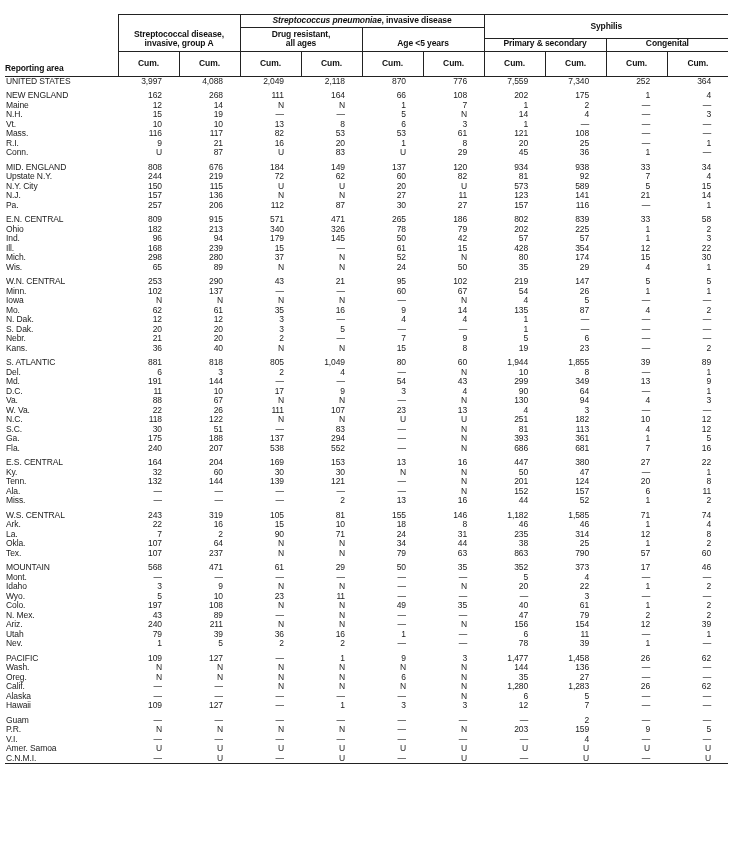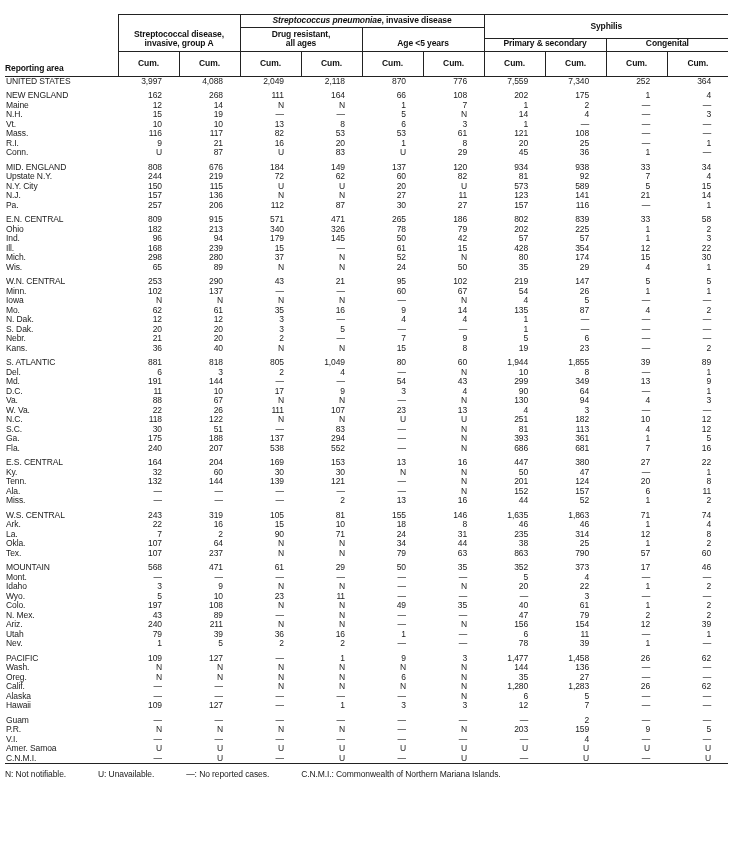--- a/index.html
+++ b/index.html
@@ -654,22 +654,22 @@
           <td colspan="11"></td>
         </tr>
         <tr>
           <td class="label">W.S. CENTRAL</td>
           <td>243</td>
           <td>319</td>
           <td>105</td>
           <td>81</td>
           <td>155</td>
           <td>146</td>
-          <td>1,635</td>
-          <td>1,863</td>
+          <td>1,182</td>
+          <td>1,585</td>
           <td>71</td>
           <td>74</td>
         </tr>
         <tr>
           <td class="label">Ark.</td>
           <td>22</td>
           <td>16</td>
           <td>15</td>
           <td>10</td>
           <td>18</td>
@@ -984,16 +984,15 @@
           <td>U</td>
           <td>—</td>
           <td>U</td>
           <td>—</td>
           <td>U</td>
         </tr>
       </tbody>
   </table>
 
   <div class="footnotes">
-    <div class="legend" id="legend-row"><span>N: Not notifiable.</span><span>U: Unavailable.</span><span>—: No reported cases.</span><span>C.N.M.I.: Commonwealth of Northern Mariana Islands.</span></div>
   </div>
 
 </div>
 
 </body></html>

